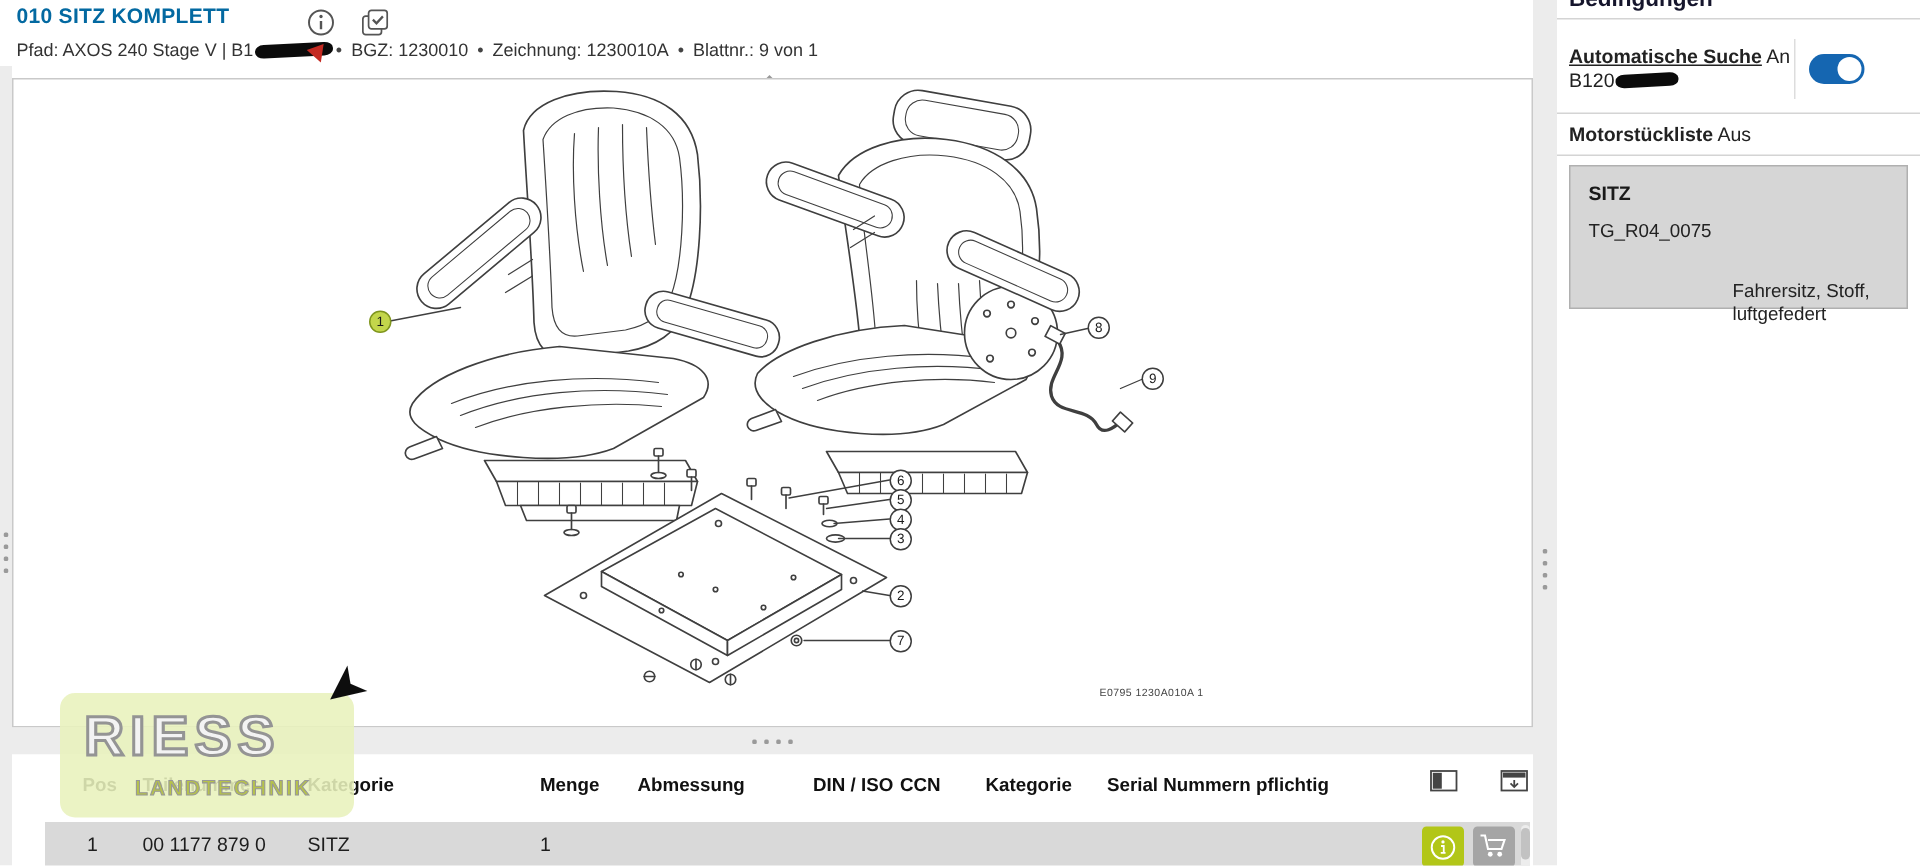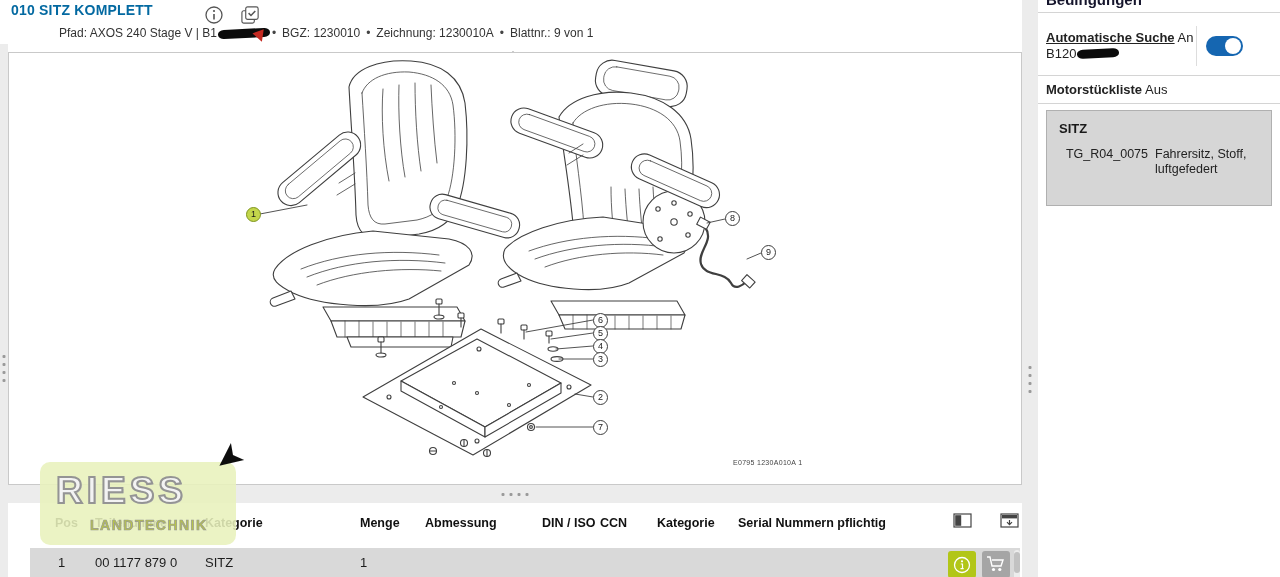--- a/index.html
+++ b/index.html
@@ -13,21 +13,21 @@
   .vdots{position:absolute;left:50%;transform:translateX(-50%);display:flex;flex-direction:column;gap:5px;}
   .vdots i,.hdots i{width:3px;height:3px;background:#9a9a9a;display:block;border-radius:1px;}
   .strip-left .vdots{top:311px;} .strip-right .vdots{top:366px;}
 
   
   .app-header{position:absolute;left:8px;top:0;width:1014px;height:44px;background:#fff;}
   .page-title{position:absolute;left:3px;top:2px;font-size:14px;font-weight:bold;color:#0369a1;letter-spacing:.2px;}
   .hdr-icon{position:absolute;top:5px;width:20px;height:20px;cursor:pointer;}
   .hdr-icon.info{left:196px;} .hdr-icon.multi{left:232px;}
   .breadcrumb{position:absolute;left:3px;top:26px;height:14px;font-size:12px;color:#333;
-              display:flex;align-items:center;white-space:nowrap;margin-left:48px;}
+              display:flex;align-items:center;white-space:nowrap;}
   .breadcrumb .sep{margin:0 6px;color:#444;}
   .scribble{display:inline-block;width:52px;height:9px;background:#0b0b0b;
             border-radius:6px/4px;transform:rotate(-3deg);margin-left:1px;}
   .scribble.small{width:42px;}
   .red-marker{width:0;height:0;border-left:6px solid transparent;border-right:6px solid transparent;
               border-top:11px solid #c42a22;transform:rotate(-20deg);margin-left:-16px;margin-top:7px;}
 
   .caret{position:absolute;left:507px;top:44px;width:12px;height:7px;}
 
   
@@ -76,22 +76,22 @@
   .sb-vline{position:absolute;left:158px;top:26px;height:40px;border-left:1px solid #ddd;}
   .toggle{position:absolute;left:168px;top:36px;width:37px;height:20px;border-radius:10px;
           background:#1566b1;cursor:pointer;}
   .toggle .knob{position:absolute;right:2px;top:2px;width:16px;height:16px;border-radius:50%;background:#fff;}
   .sb-motor{position:absolute;left:8px;top:82px;font-size:13px;color:#222;cursor:pointer;}
   .sb-box{position:absolute;left:8px;top:110px;width:226px;height:96px;background:#d6d6d6;
           border:1px solid #b0b0b0;box-sizing:border-box;padding:10px 12px;}
   .sb-box-title{font-weight:bold;font-size:13px;color:#1a1a1a;}
   .sb-box-sub{font-weight:bold;font-size:13px;margin-top:14px;color:#1a1a1a;}
   .sb-box-row{display:flex;margin-top:11px;font-size:12.5px;color:#222;}
-  .sb-box-code{width:96px;flex:none;text-align:center;}
-  .sb-box-desc{flex:1;line-height:1.18;}
+  .sb-box-code{width:96px;flex:none;}
+  .sb-box-desc{flex:1;line-height:1.18;margin-top:40px;}
 </style>
 </head>
 <body>
 
 <div class="page">
 
   <div class="strip-left">
     <div class="vdots">
         <i></i>
         <i></i>

